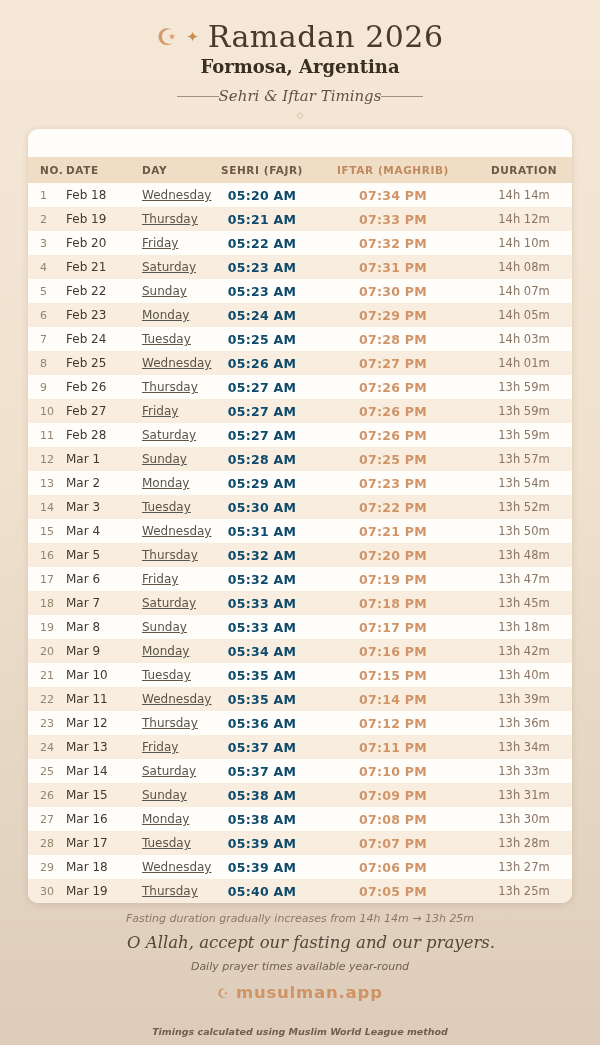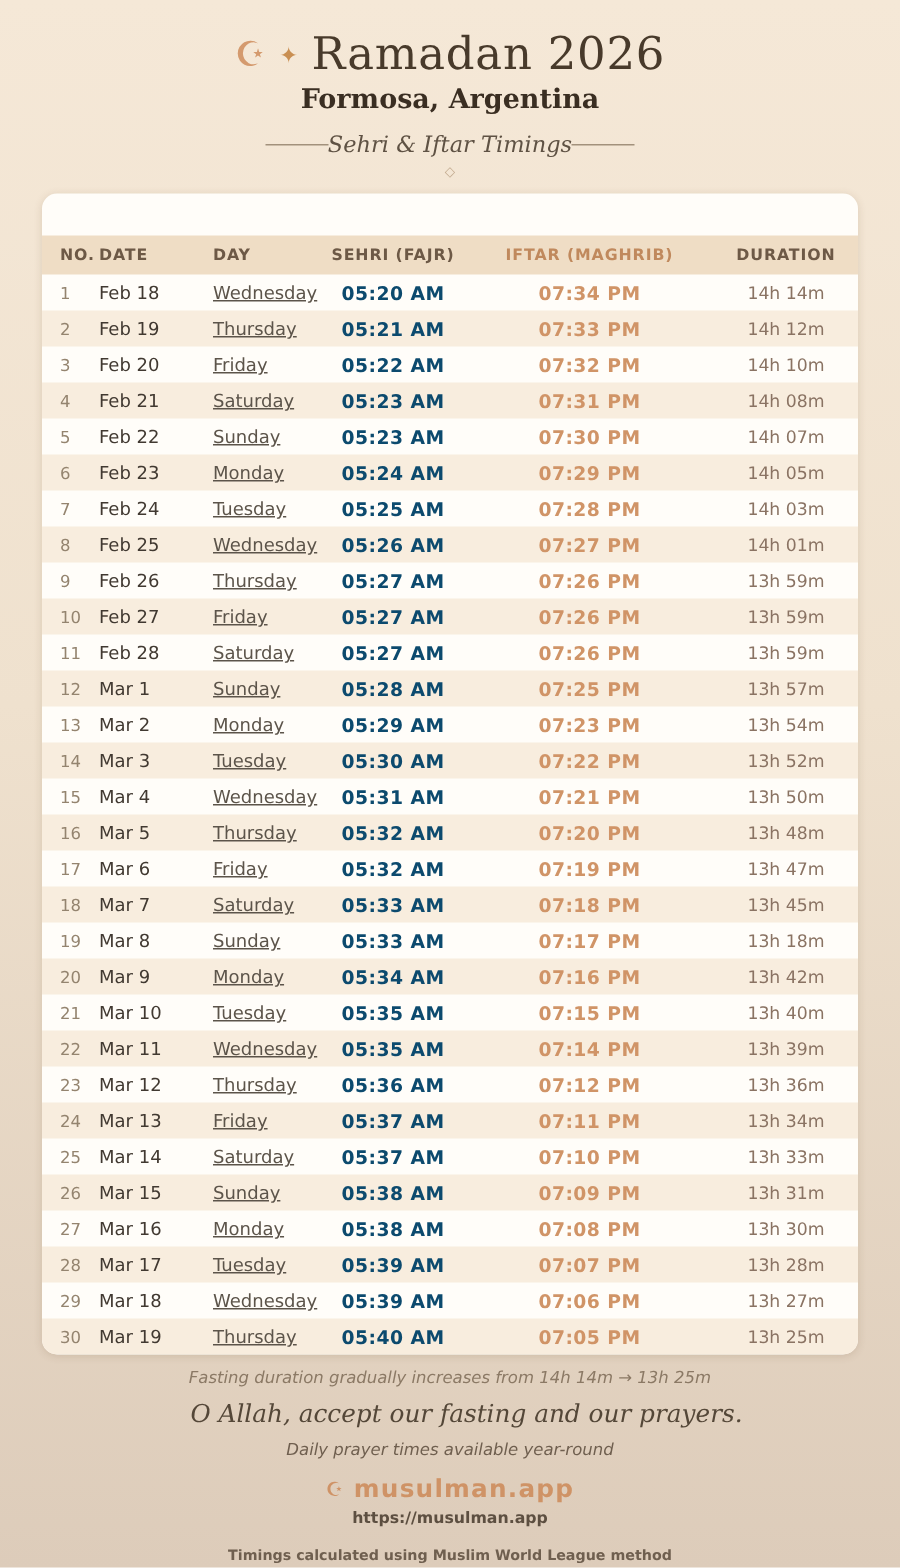--- a/index.html
+++ b/index.html
@@ -68,21 +68,21 @@
   .note { font-style: italic; font-size: 11px; color: #8b7965; line-height: 15px; }
   .quote {
     font-family: "DejaVu Serif", serif; font-style: italic;
     font-size: 16.5px; color: #544738; margin-top: 6px; line-height: 22px; padding-left: 22px;
   }
   .tagline { font-size: 11px; color: #6f5f4f; margin-top: 5px; line-height: 15px; font-style: italic; }
   .brand-row { margin-top: 11px; display: flex; justify-content: center; align-items: center; gap: 7px; }
   .crescent-sm { font-size: 13px; color: #cf9366; line-height: 1; }
   .brand { font-size: 16.5px; font-weight: bold; color: #cf9366; letter-spacing: 0.8px; line-height: 1; }
   .url { font-size: 10.5px; font-weight: 600; color: #5d4f41; margin-top: 4px; line-height: 13px; }
-  .method { font-size: 9.5px; font-weight: bold; color: #6f5f4f; margin-top: 13px; line-height: 12px; }
+  .method { font-size: 9.5px; font-weight: bold; color: #6f5f4f; margin-top: 24px; line-height: 12px; font-style: italic; }
 </style>
 </head>
 <body>
 
 <div class="header">
   <div class="title-row">
     <span class="crescent-lg">☪</span>
     <span class="star-spark">✦</span>
     <span class="title">Ramadan 2026</span>
   </div>
@@ -378,15 +378,14 @@
 </div>
 
 <div class="footer">
   <div class="note">Fasting duration gradually increases from 14h 14m → 13h 25m</div>
   <div class="quote">O Allah, accept our fasting and our prayers.</div>
   <div class="tagline">Daily prayer times available year-round</div>
   <div class="brand-row">
     <span class="crescent-sm">☪</span>
     <span class="brand">musulman.app</span>
   </div>
-  <div class="url">https://musulman.app</div>
   <div class="method">Timings calculated using Muslim World League method</div>
 </div>
 
 </body></html>

